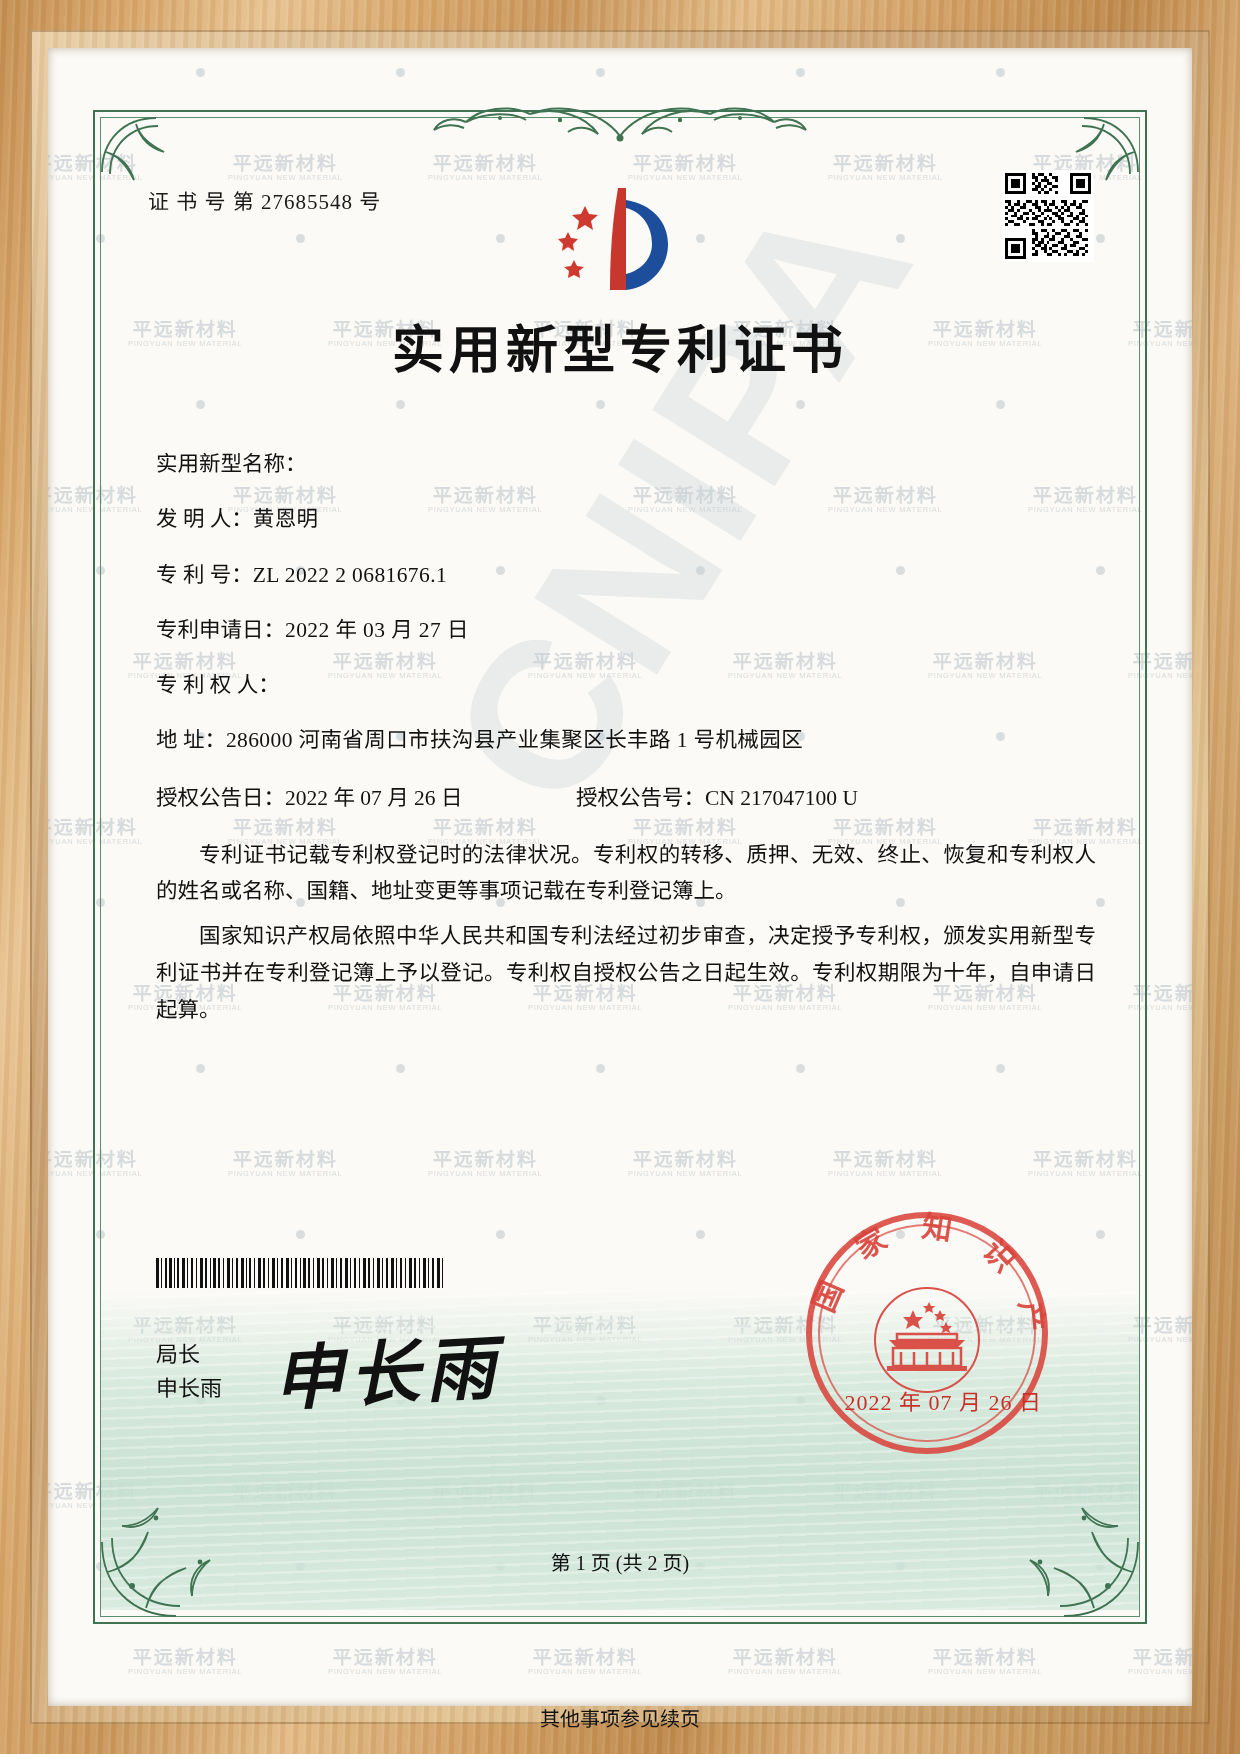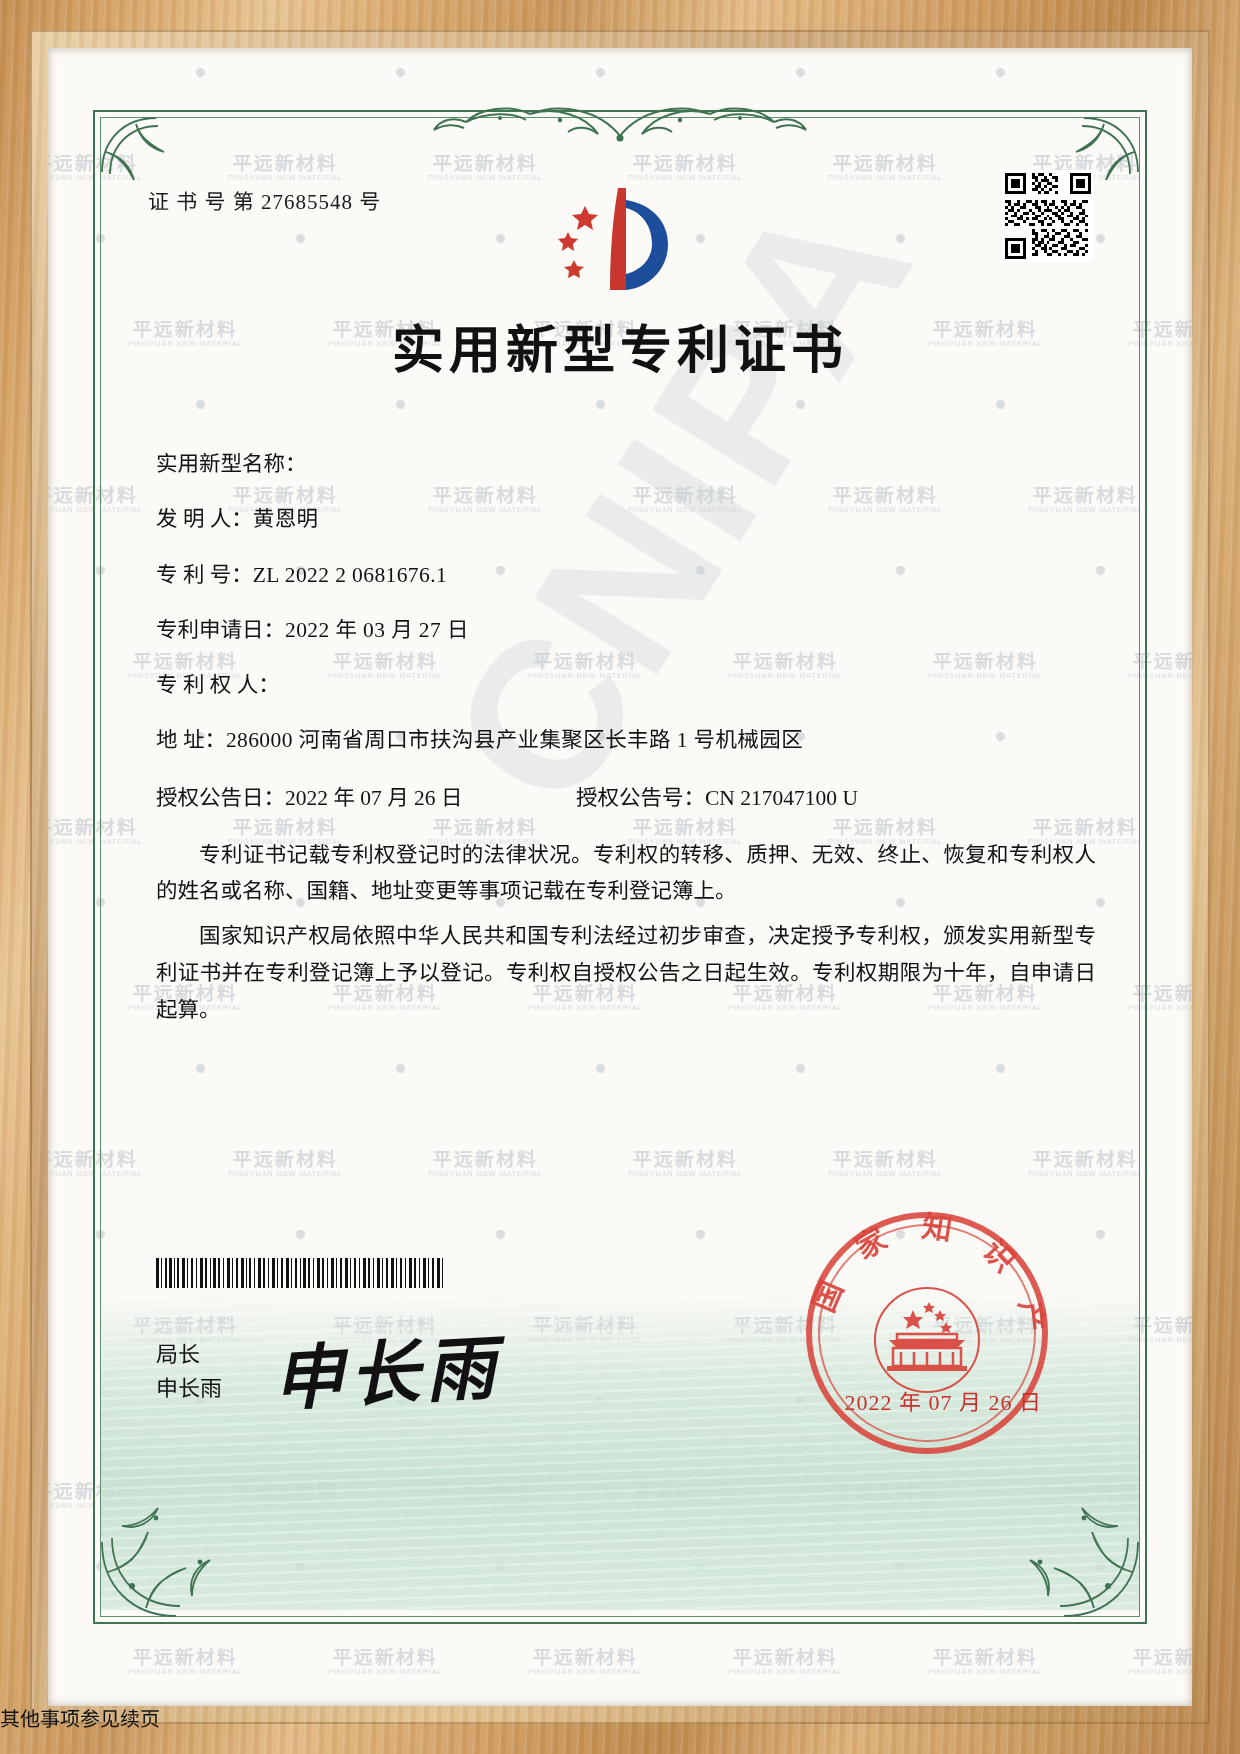--- a/index.html
+++ b/index.html
@@ -287,21 +287,21 @@
     bottom: 130px;
     text-align: center;
     font-size: 20px;
     color: #111;
     z-index: 6;
   }
   .footer-note {
     position: absolute;
     left: 0; right: 0;
     bottom: 22px;
-    text-align: left;
+    text-align: center;
     font-size: 20px;
     color: #111;
     z-index: 6;
   }
 </style>
 </head>
 <body>
 
 <div class="frame-outer">
   <div class="frame-bevel"></div>
@@ -997,16 +997,17 @@
         <g fill="#d8443c">
           <polygon points="-14,-30 -11,-23 -4,-23 -9,-18 -7,-11 -14,-15 -21,-11 -19,-18 -24,-23 -17,-23"></polygon>
           <polygon points="2,-38 4,-34 8,-34 5,-31 6,-27 2,-29 -2,-27 -1,-31 -4,-34 0,-34"></polygon>
           <polygon points="13,-30 15,-26 19,-26 16,-23 17,-19 13,-21 9,-19 10,-23 7,-26 11,-26"></polygon>
           <polygon points="19,-18 21,-14 25,-14 22,-11 23,-7 19,-9 15,-7 16,-11 13,-14 17,-14"></polygon>
         </g>
       </g>
     </svg>
     <div class="seal-date">2022 年 07 月 26 日</div>
 
+    <div class="page-num">第 1 页 (共 2 页)</div>
   </div>
 </div>
 
 <div class="footer-note">其他事项参见续页</div>
 
 </body></html>

